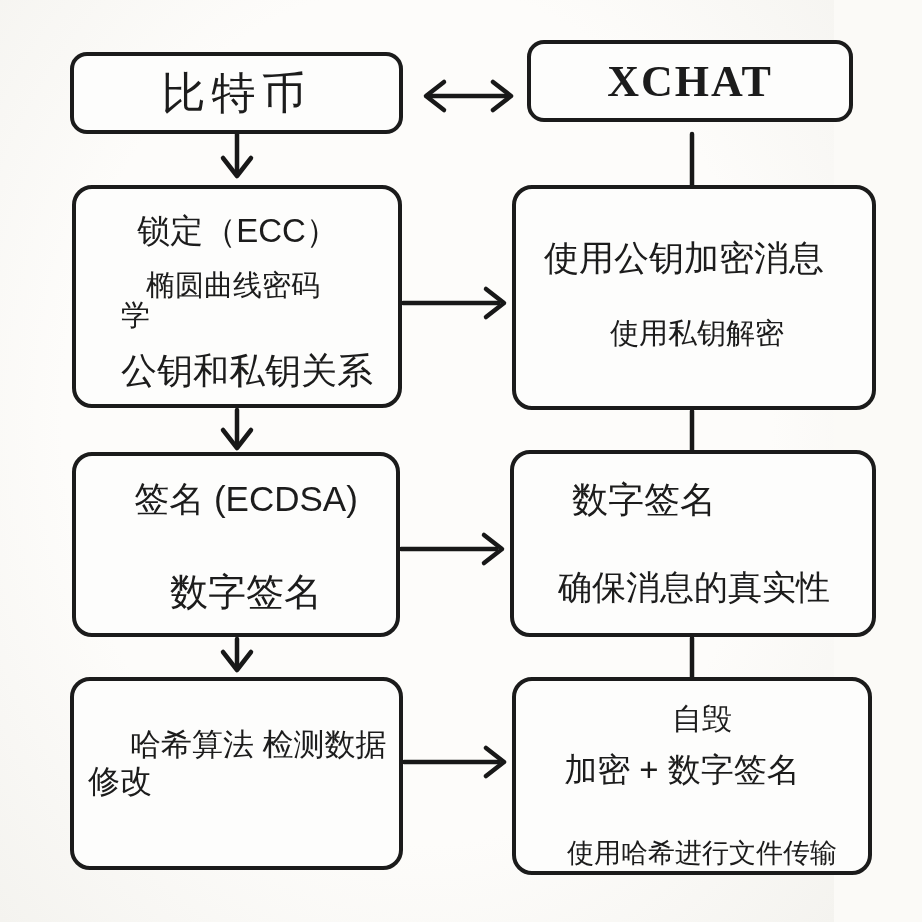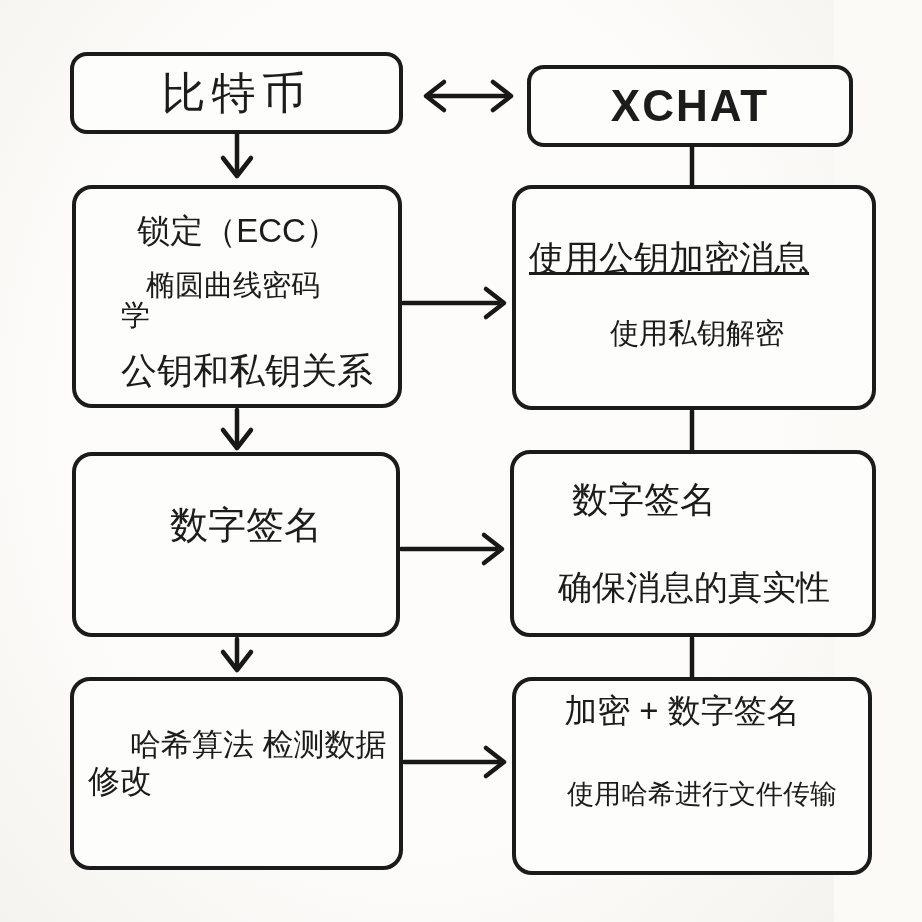--- a/index.html
+++ b/index.html
@@ -29,21 +29,21 @@
   .line{white-space:nowrap;margin-left:20px;}
 
   
   .l1-title{font-size:33px;text-align:center;margin-top:20px;margin-right:18px;}
   .l1-sub1{font-size:29px;margin-top:16px;margin-left:70px;line-height:1.05;}
   .l1-sub2{font-size:29px;margin-left:45px;line-height:1.05;}
   .l1-sub3{font-size:36px;text-align:center;margin-top:16px;}
 
   
   .r1-title{font-size:32px;margin-top:16px;margin-left:40px;}
-  .r1-sub1{font-size:35px;margin-top:46px;margin-left:13px;text-decoration:underline;}
+  .r1-sub1{font-size:35px;margin-top:46px;margin-left:28px;}
   .r1-sub2{font-size:29px;margin-top:32px;margin-left:94px;}
 
   
   .l2-title{font-size:35px;text-align:center;margin-top:20px;}
   .l2-sub1{font-size:38px;text-align:center;margin-top:44px;}
   .l2-sub2{font-size:28px;text-align:center;margin-top:4px;}
 
   
   .r2-title{font-size:36px;margin-top:22px;margin-left:58px;}
   .r2-sub1{font-size:34px;margin-top:40px;margin-left:44px;}
@@ -107,48 +107,50 @@
         <line x1="404" y1="762" x2="498" y2="762"></line>
         <polyline points="486,748 504,762 486,776"></polyline>
       </g>
     </g>
   </svg>
 
   <div class="node small" style="left:70px;top:52px;width:333px;height:82px;">
     <div class="bitcoin-title">比特币</div>
   </div>
 
-  <div class="node small" style="left:527px;top:65px;width:326px;height:82px;">
+  <div class="node small" style="left:527px;top:40px;width:326px;height:82px;font-family:Liberation Serif, serif;">
     <div class="xchat-title">XCHAT</div>
   </div>
 
   <div class="node" style="left:72px;top:185px;width:330px;height:223px;">
     <div class="line l1-title">锁定（ECC）</div>
     <div class="line l1-sub1">椭圆曲线密码</div>
     <div class="line l1-sub2">学</div>
     <div class="line l1-sub3">公钥和私钥关系</div>
   </div>
 
   <div class="node" style="left:512px;top:185px;width:364px;height:225px;">
     <div class="line r1-sub1">使用公钥加密消息</div>
     <div class="line r1-sub2">使用私钥解密</div>
   </div>
 
   <div class="node" style="left:72px;top:452px;width:328px;height:185px;">
+    <div class="line l2-title">签名 (ECDSA)</div>
     <div class="line l2-sub1">数字签名</div>
   </div>
 
   <div class="node" style="left:510px;top:450px;width:366px;height:187px;">
     <div class="line r2-title">数字签名</div>
     <div class="line r2-sub1">确保消息的真实性</div>
   </div>
 
   <div class="node" style="left:70px;top:677px;width:333px;height:193px;">
     <div class="line l3-sub1">哈希算法 检测数据</div>
     <div class="line l3-sub2">修改</div>
   </div>
 
   <div class="node" style="left:512px;top:677px;width:360px;height:198px;">
+    <div class="line r3-title">自毁</div>
     <div class="line r3-sub1">加密 + 数字签名</div>
     <div class="line r3-sub2">使用哈希进行文件传输</div>
   </div>
 
 </div>
 
 </body></html>

